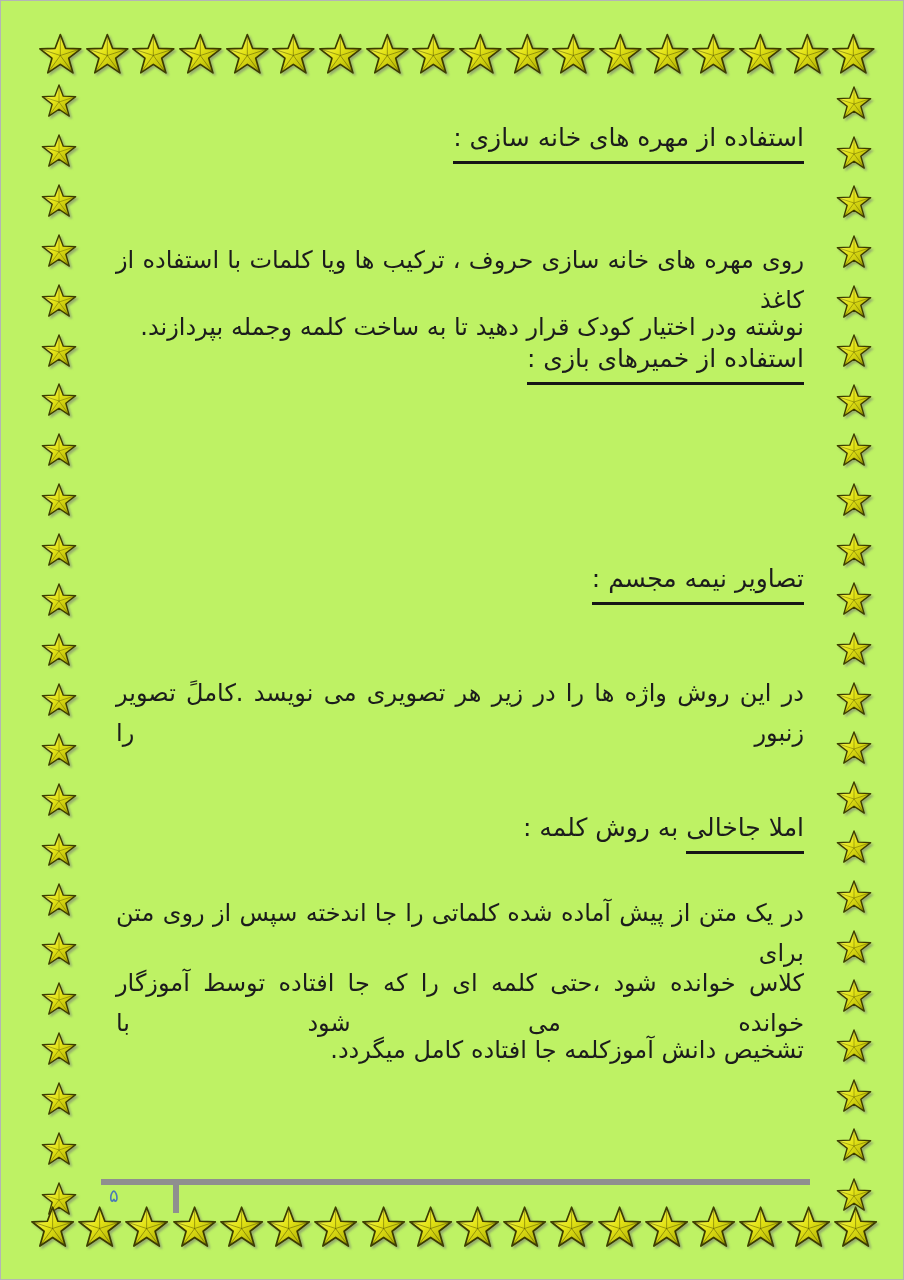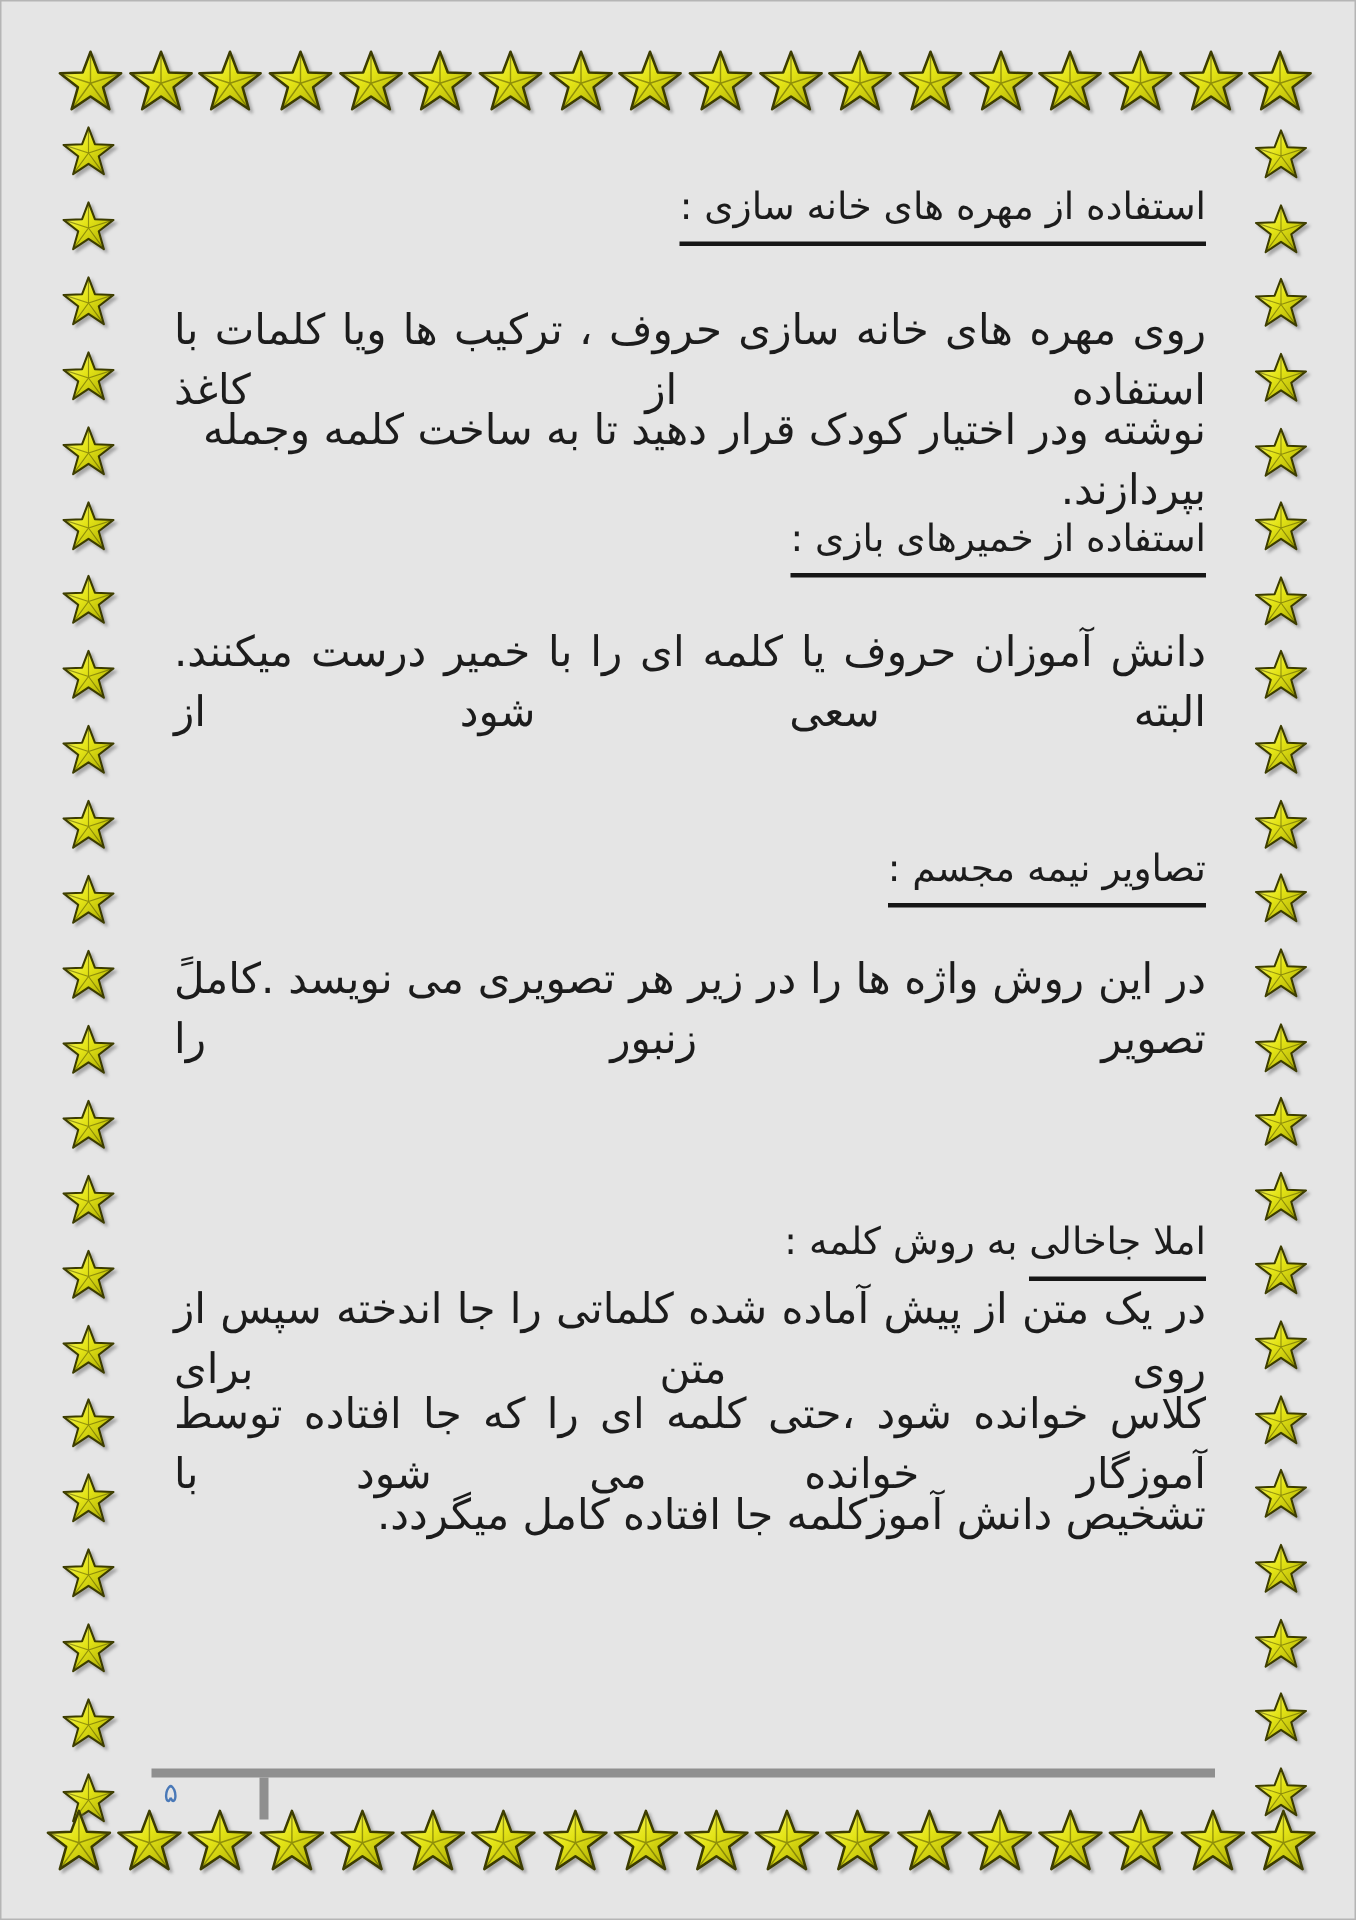--- a/index.html
+++ b/index.html
@@ -1,20 +1,20 @@
 <!DOCTYPE html>
 <html lang="fa"><head>
 <meta charset="utf-8">
 <style>
   * { margin:0; padding:0; box-sizing:border-box; }
   html,body { background:#ffffff; }
   .page {
     position:relative;
     width:904px; height:1280px;
-    background:#e5e5e5;
+    background:#bef264;
     border:1px solid #b5b5b5;
     overflow:hidden;
     font-family:"DejaVu Sans", sans-serif;
   }
   
   .star { display:block; filter: drop-shadow(2px 2.5px 1px rgba(115,115,115,0.55)); }
   .star-row { position:absolute; display:flex; justify-content:space-between; }
   .star-top    { top:31px;   left:36px; right:26px; }
   .star-top    .star { width:47px; height:47px; }
   .star-bottom { top:1203px; left:28px; right:24px; }
@@ -29,21 +29,21 @@
     direction:rtl; color:#1c1c1c;
   }
   .heading {
     position:absolute; left:0; right:0;
     font-size:25px; line-height:36px; text-align:right;
     font-weight:normal; white-space:nowrap;
   }
   .hu { border-bottom:3px solid #161616; padding-bottom:9px; }
   .bline {
     position:absolute; left:0; right:0;
-    font-size:28px; line-height:40px; text-align:right;
+    font-size:24px; line-height:40px; text-align:right;margin-top:40px;
   }
   .bline.full { text-align:justify; text-align-last:justify; }
   
   .footer-rule { position:absolute; left:100px; top:1178px; width:709px; height:6px; background:#8f8f8f; }
   .footer-tick { position:absolute; left:172px; top:1184px; width:6px;  height:28px; background:#8f8f8f; }
   .page-number { position:absolute; left:108px; top:1184px; font-size:18px; color:#4a79b8; }
   .defs-svg { position:absolute; width:0; height:0; }
 </style>
 </head>
 <body>
@@ -319,21 +319,20 @@
       </svg>
     </div>
 
   <div class="content">
 
     <div class="heading" style="top:119px"><span class="hu">استفاده از مهره های خانه سازی :</span><span></span></div>
     <div class="bline full" style="top:199px">روی مهره های خانه سازی حروف ، ترکیب ها ویا کلمات با استفاده از کاغذ</div>
     <div class="bline" style="top:266px">نوشته ودر اختیار کودک قرار دهید تا به ساخت کلمه وجمله بپردازند.</div>
 
     <div class="heading" style="top:340px"><span class="hu">استفاده از خمیرهای بازی :</span><span></span></div>
-    <div class="bline full" style="top:414px">دانش آموزان حروف یا کلمه ای را با خمیر درست میکنند. البته سعی شود از</div>
 
     <div class="heading" style="top:560px"><span class="hu">تصاویر نیمه مجسم :</span><span></span></div>
     <div class="bline full" style="top:632px">در این روش واژه ها را در زیر هر تصویری می نویسد .کاملً تصویر زنبور را</div>
 
     <div class="heading" style="top:809px"><span class="hu">املا جاخالی</span><span> به روش کلمه :</span></div>
     <div class="bline full" style="top:852px">در یک متن از پیش آماده شده کلماتی را جا اندخته سپس از روی متن برای</div>
     <div class="bline full" style="top:922px">کلاس خوانده شود ،حتی کلمه ای را که جا افتاده توسط آموزگار خوانده می شود با</div>
     <div class="bline" style="top:989px">تشخیص دانش آموزکلمه جا افتاده کامل میگردد.</div>
 
   </div>

